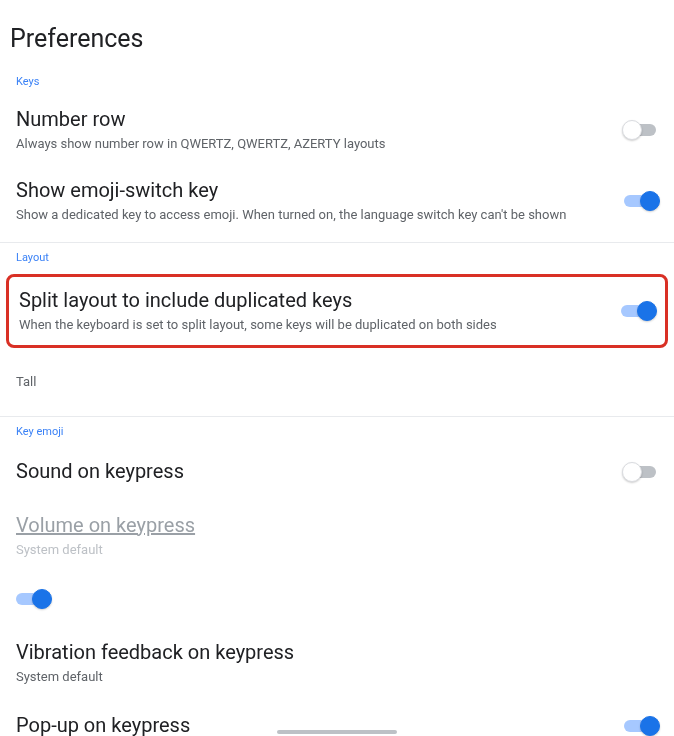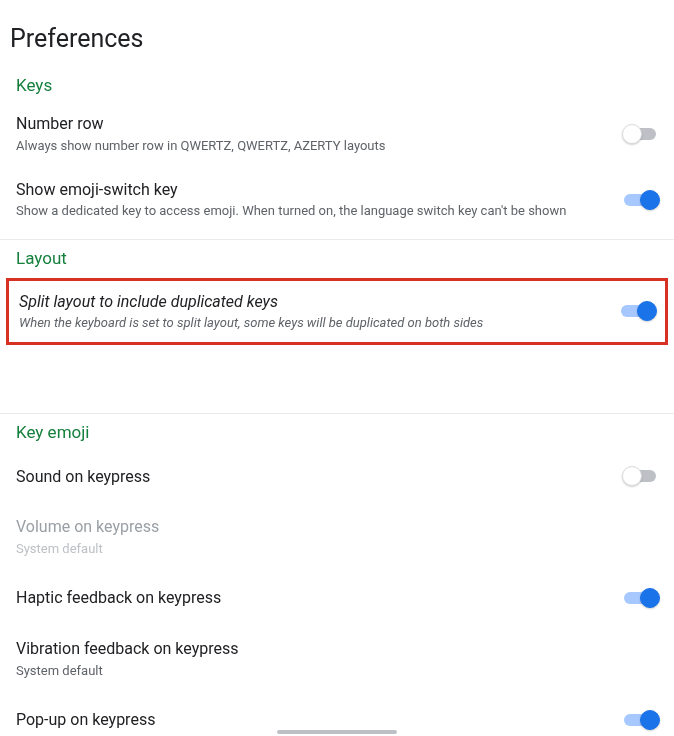--- a/index.html
+++ b/index.html
@@ -11,54 +11,53 @@
       height: 736px;
       overflow: hidden;
     }
     .title {
       font-size: 25px;
       font-weight: 400;
       padding: 24px 10px 18px 10px;
       color: #202124;
     }
     .section-header {
-      font-size: 17px;
-      color: #15803d;
+      font-size: 11px;
+      color: #3b82f6;
       padding: 4px 16px 6px 16px;
     }
     .row {
       display: flex;
       align-items: center;
       padding: 12px 16px 12px 16px;
       min-height: 56px;
     }
     .row-content { flex: 1; padding-right: 16px; }
     .row-title {
-      font-size: 16px;
+      font-size: 20px;
       color: #202124;
       line-height: 1.35;
     }
     .row-sub {
       font-size: 13px;
       color: #5f6368;
       line-height: 1.4;
       margin-top: 2px;
     }
-    .row.disabled .row-title { color: #9aa0a6; }
+    .row.disabled .row-title { color: #9aa0a6; text-decoration: underline; }
     .row.disabled .row-sub { color: #bdc1c6; }
     .section-divider {
       border: none;
       border-top: 1px solid #e8eaed;
       margin: 6px 0 4px 0;
     }
     .highlight {
       border: 3px solid #d93025;
-      border-radius: 0;
+      border-radius: 8px;
       margin: 4px 6px 6px 6px;
-      font-style: italic;
     }
     .highlight .row { padding: 10px 10px 10px 10px; }
     
     .toggle {
       position: relative;
       width: 34px;
       height: 14px;
       flex-shrink: 0;
     }
     .toggle-track {
@@ -135,20 +134,21 @@
     </div>
     <div class="toggle on">
       <div class="toggle-track"></div>
         <div class="toggle-thumb"></div>
     </div>
   </div>
 </div>
 
 <div class="row">
   <div class="row-content">
+    <div class="row-sub">Tall</div>
   </div>
 </div>
 
 <hr class="section-divider">
 
 <div class="section-header">Key emoji</div>
 
 <div class="row">
   <div class="row-content">
     <div class="row-title">Sound on keypress</div>
@@ -160,23 +160,20 @@
 </div>
 
 <div class="row disabled">
   <div class="row-content">
     <div class="row-title">Volume on keypress</div>
     <div class="row-sub">System default</div>
   </div>
 </div>
 
 <div class="row">
-  <div class="row-content">
-    <div class="row-title">Haptic feedback on keypress</div>
-  </div>
   <div class="toggle on">
     <div class="toggle-track"></div>
       <div class="toggle-thumb"></div>
   </div>
 </div>
 
 <div class="row">
   <div class="row-content">
     <div class="row-title">Vibration feedback on keypress</div>
     <div class="row-sub">System default</div>

